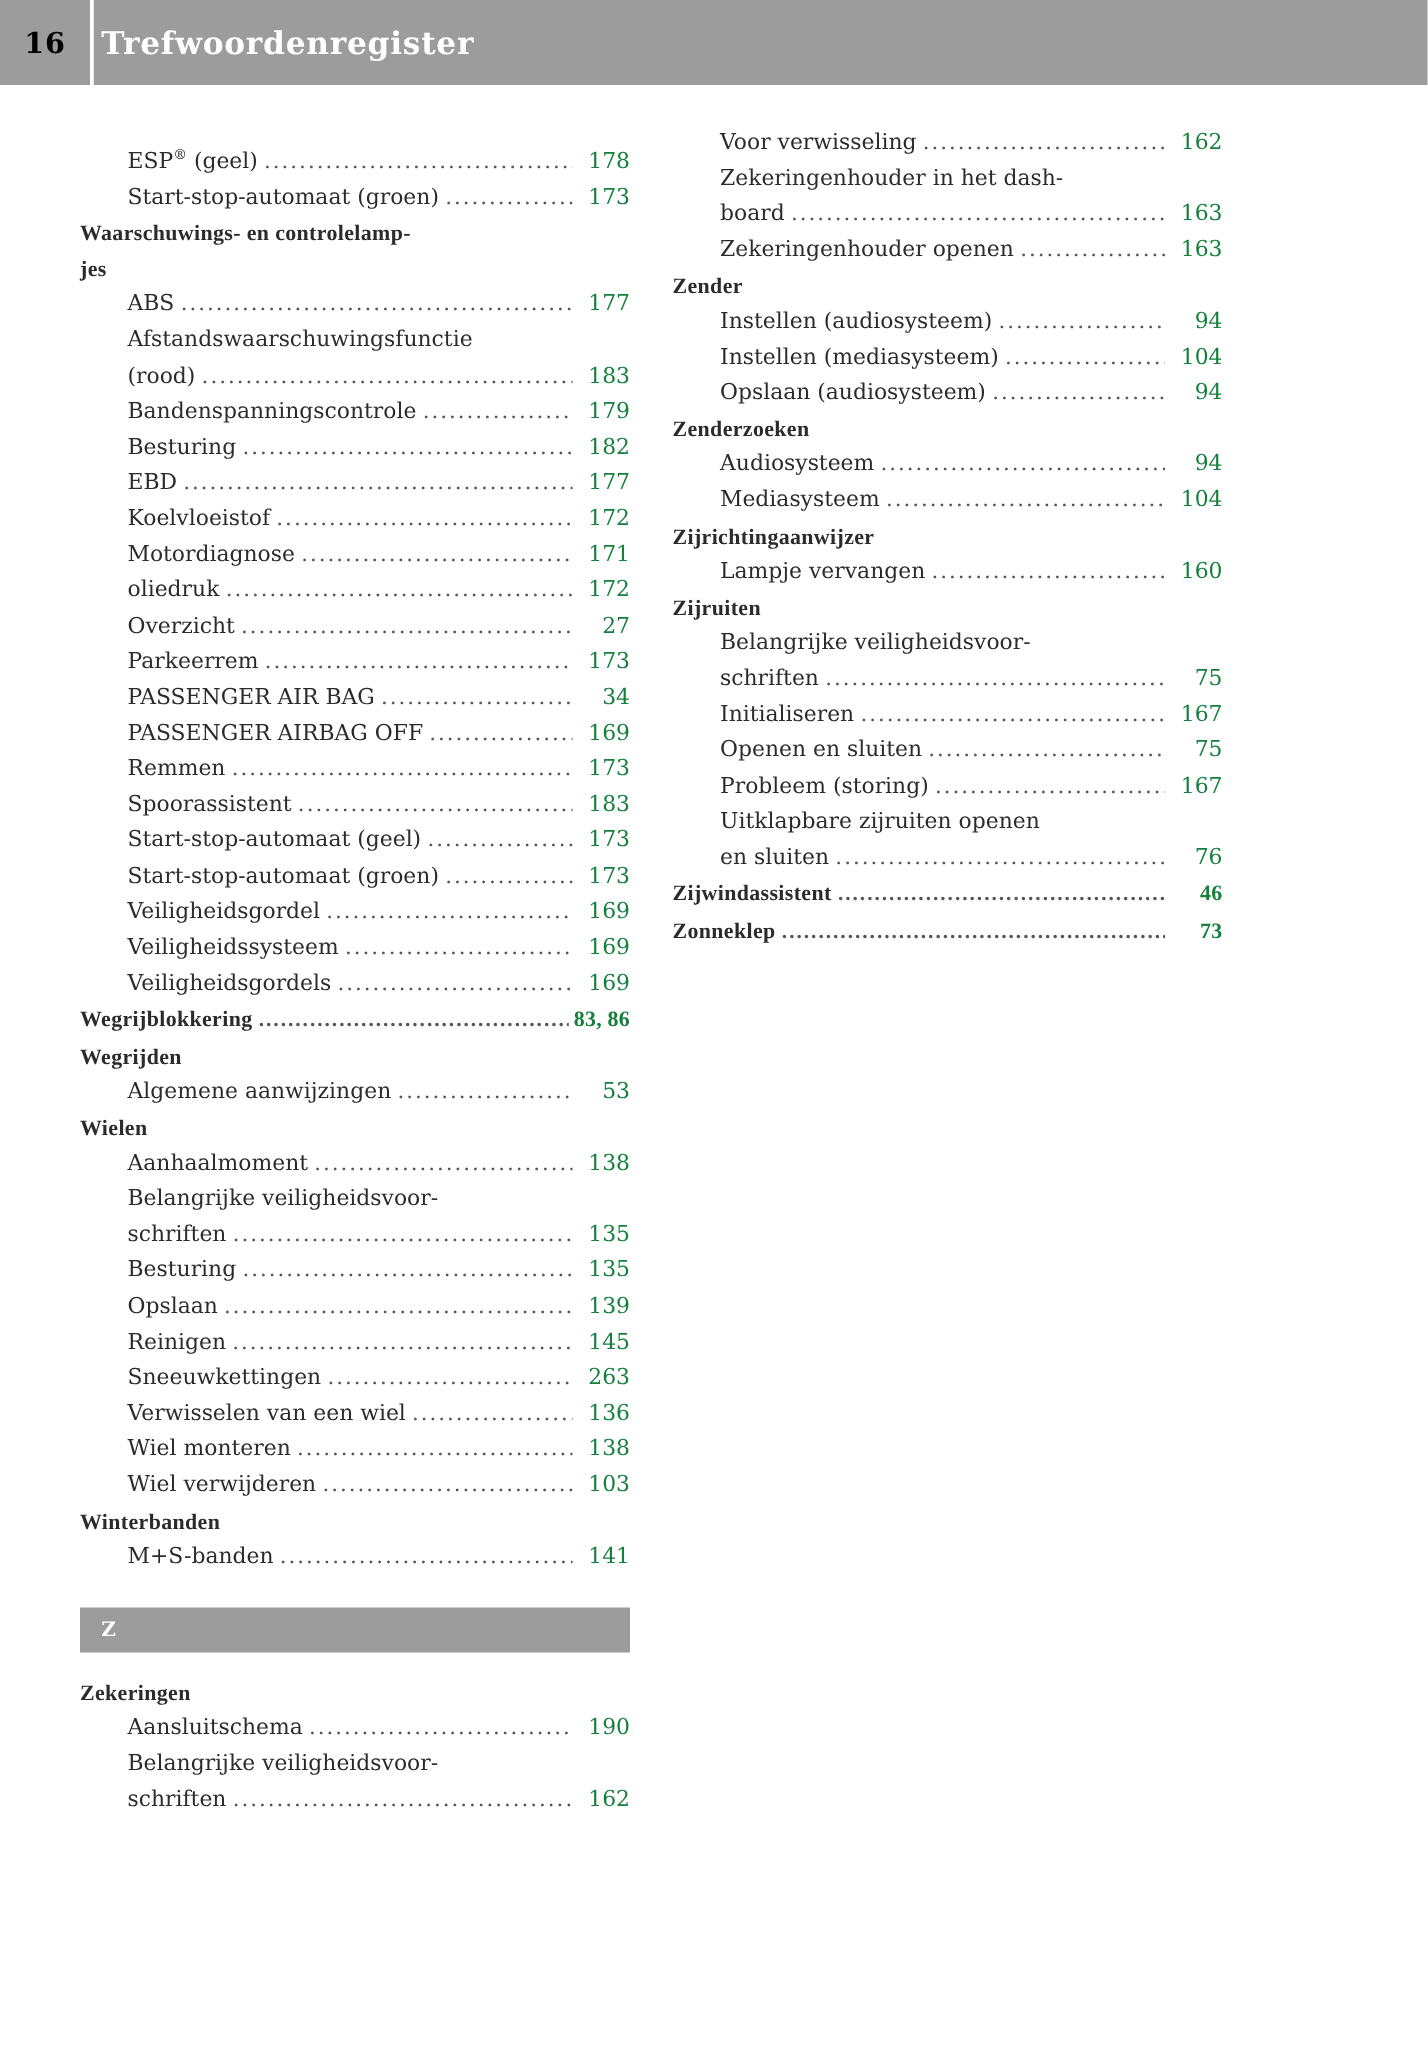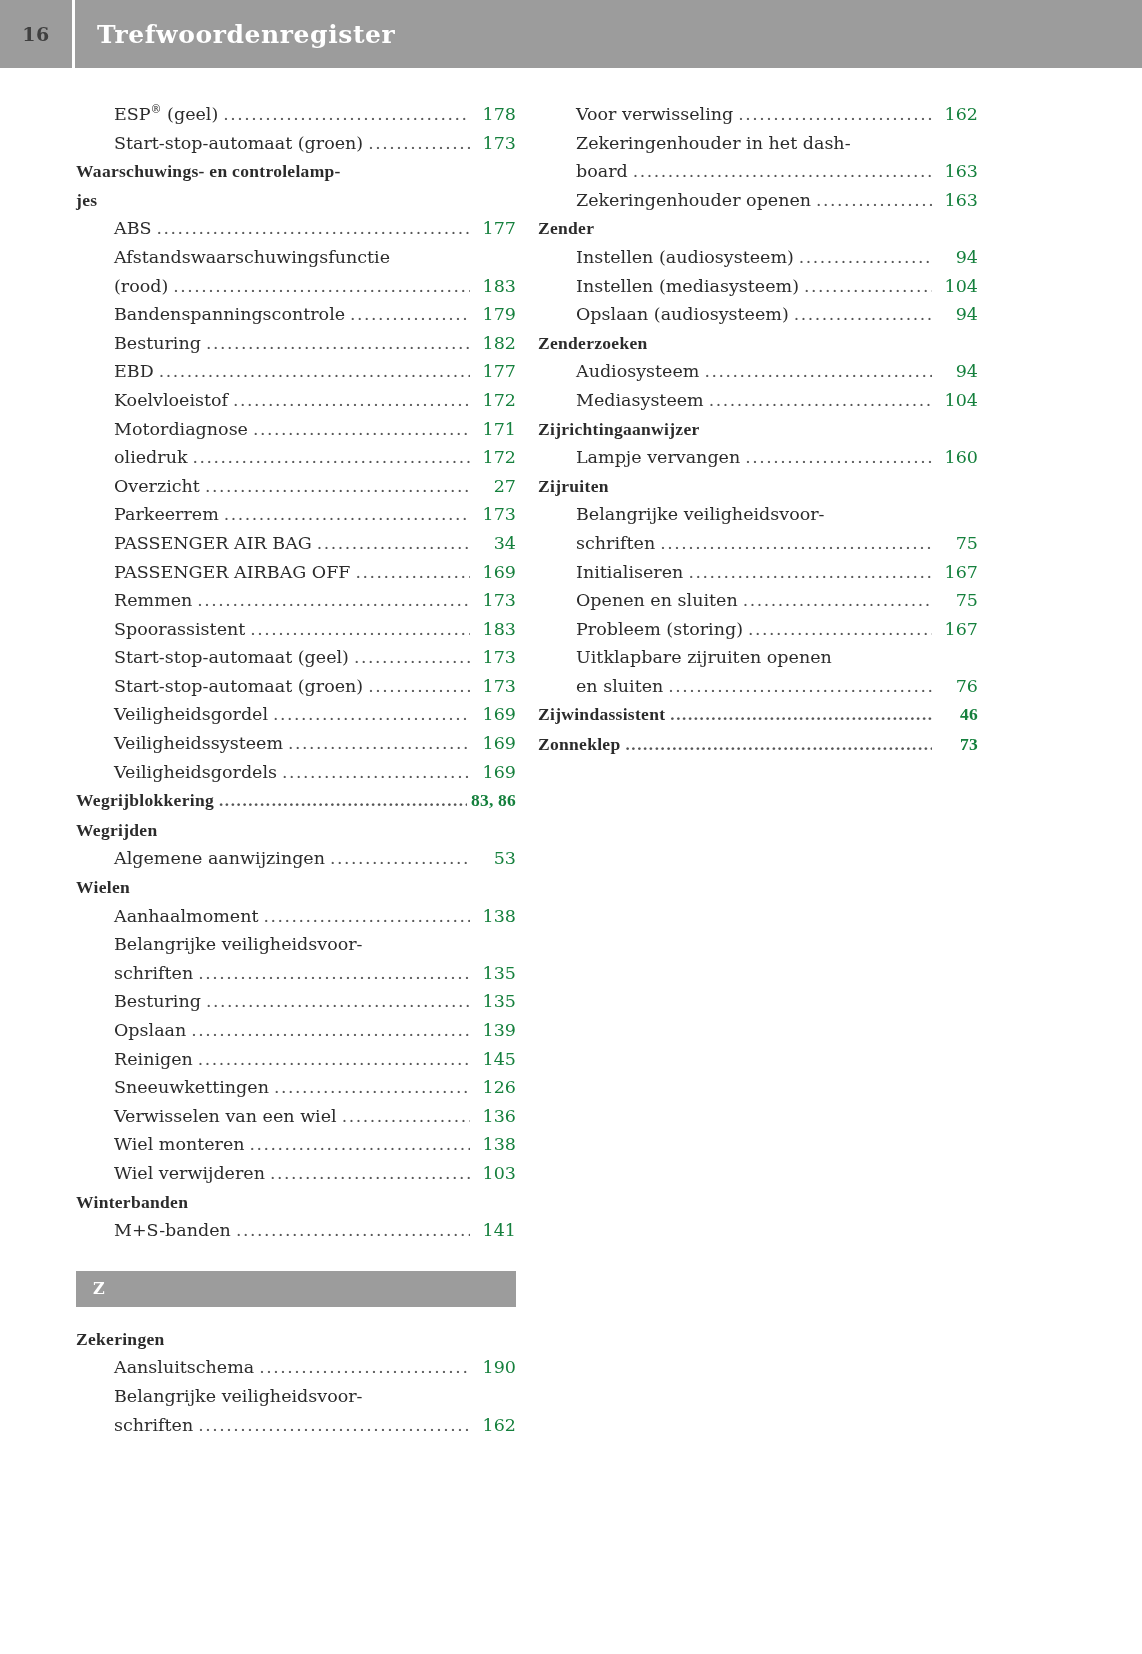--- a/index.html
+++ b/index.html
@@ -24,53 +24,53 @@
     left: 0;
     width: 1142px;
     height: 68px;
     background: #9c9c9c;
     display: flex;
     align-items: center;
   }
   .page-number {
     width: 72px;
     text-align: center;
-    color: #404040;
+    color: #000000;
     font-family: "DejaVu Serif", "Liberation Serif", serif;
     font-weight: 700;
-    font-size: 19px;
+    font-size: 23px;
     letter-spacing: 0.5px;
   }
   .header-divider {
     width: 3px;
     height: 68px;
     background: #ffffff;
   }
   .header-title {
-    padding-left: 22px;
+    padding-left: 6px;
     color: #ffffff;
     font-family: "DejaVu Serif", "Liberation Serif", serif;
     font-weight: 700;
     font-size: 25px;
     letter-spacing: 0.6px;
   }
 
   
   .content {
     position: absolute;
     top: 100px;
     left: 0;
     width: 1142px;
   }
   .column {
     position: absolute;
     top: 0;
     width: 440px;
   }
-  .column.left  { left: 76px; }
+  .column.left  { left: 64px; margin-top: 15px; }
   .column.right { left: 538px; }
 
   
   .entry {
     display: flex;
     align-items: baseline;
     font-size: 17.5px;
     line-height: 28.6px;
     color: #2b2b2b;
     white-space: nowrap;
@@ -299,21 +299,21 @@
           <span class="pageno">139</span>
         </div>
         <div class="entry sub">
           <span class="label">Reinigen</span>
           <span class="leader">..........................................................................................</span>
           <span class="pageno">145</span>
         </div>
         <div class="entry sub">
           <span class="label">Sneeuwkettingen</span>
           <span class="leader">..........................................................................................</span>
-          <span class="pageno">126</span>
+          <span class="pageno">263</span>
         </div>
         <div class="entry sub">
           <span class="label">Verwisselen van een wiel</span>
           <span class="leader">..........................................................................................</span>
           <span class="pageno">136</span>
         </div>
         <div class="entry sub">
           <span class="label">Wiel monteren</span>
           <span class="leader">..........................................................................................</span>
           <span class="pageno">138</span>

